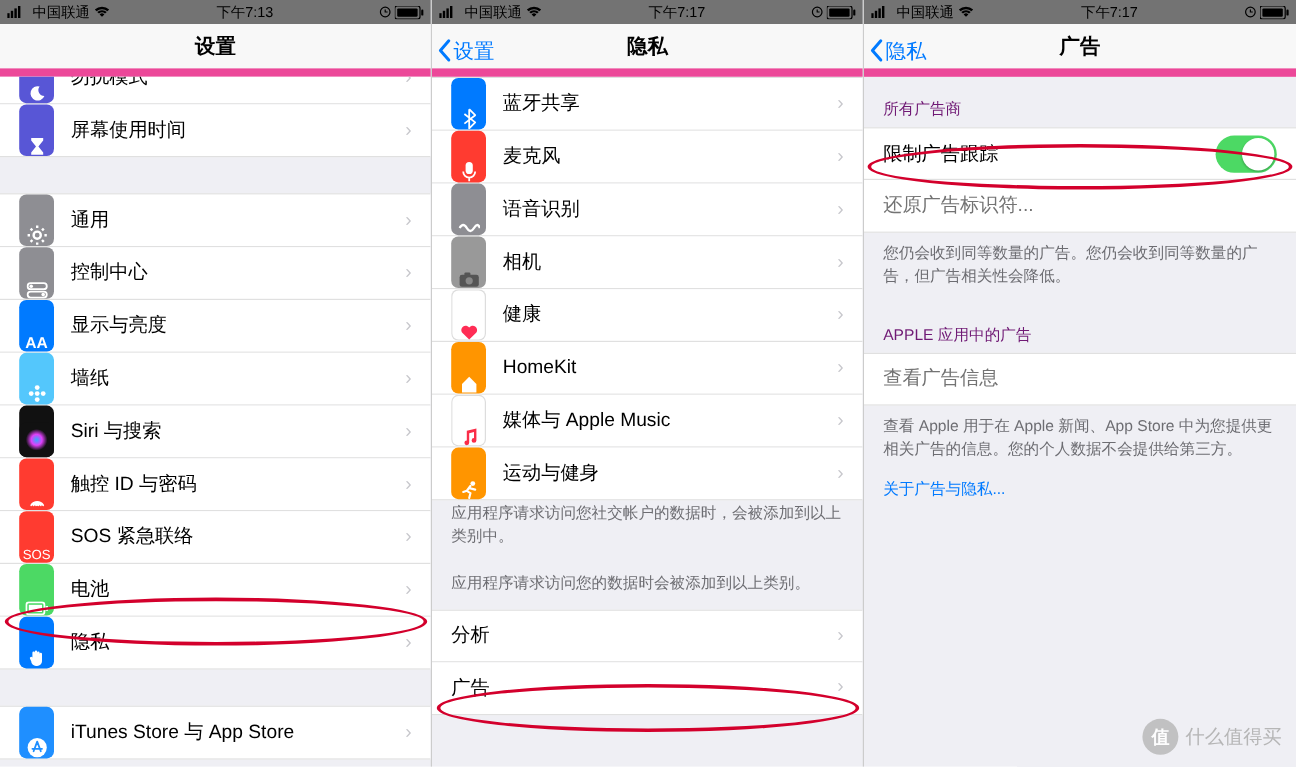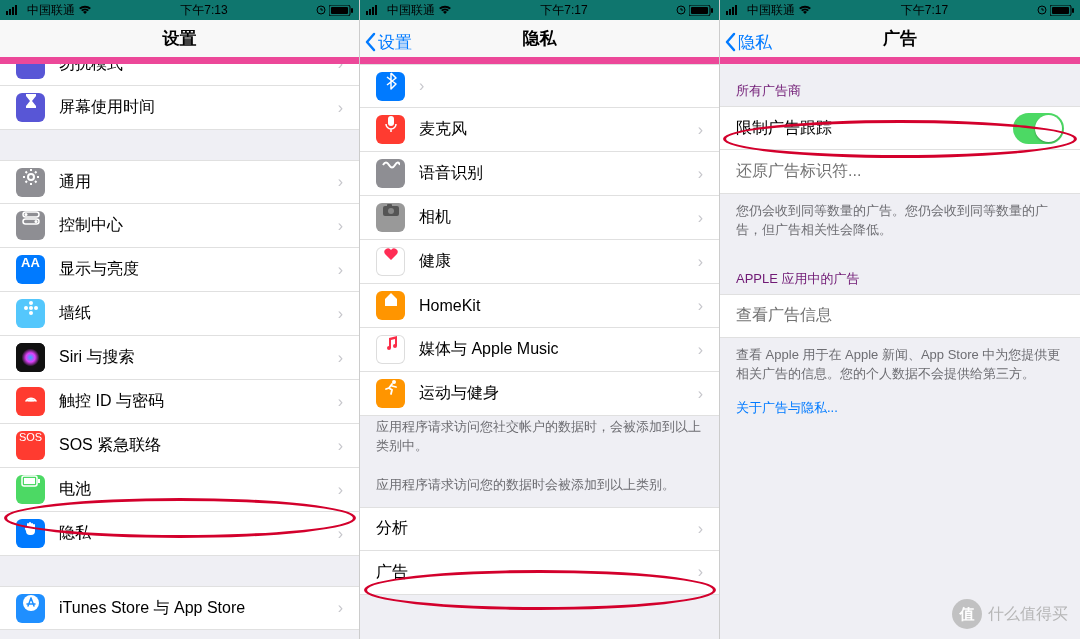--- a/index.html
+++ b/index.html
@@ -29,21 +29,21 @@
 
   
   .status {
     height:20px;
     display:flex;
     align-items:center;
     justify-content:space-between;
     padding:0 6px;
     font-size:12px;
     font-weight:500;
-    background:#0f766e;
+    background:#737373;
   }
   .status .left, .status .right { display:flex; align-items:center; gap:3px; }
   .status svg { display:block; }
   .status .carrier { margin-left:2px; }
 
   
   .nav {
     height:44px;
     display:flex;
     align-items:center;
@@ -87,25 +87,25 @@
     min-height:44px;
     display:flex;
     align-items:center;
     padding:0 16px;
     position:relative;
     border-bottom:0.5px solid #E0E0E0;
   }
   .row:first-child { border-top:0.5px solid #E0E0E0; }
   .row .icon {
     width:29px;
-    height:29px;
+    height:43px;
     border-radius:6px;
     margin-right:14px;
     display:flex;
-    align-items:flex-start;
+    align-items:flex-end;
     justify-content:center;
     flex-shrink:0;
     color:#fff;
     font-size:14px;
   }
   .row .label { flex:1; font-size:16px; }
   .row .link { color:#737373; }
   .row .chev { color:#C7C7CC; }
   .spacer { height:30px; }
 
@@ -365,20 +365,21 @@
       <span>隐私</span>
     </div>
     <div class="list">
       <div class="group" id="p2g1">
           <div class="row">
             <div class="icon" style="background:#007AFF;">
               <svg width="12" height="18" viewBox="0 0 12 18">
                 <path d="M6 1 V17 L11 12 L2 5 M6 1 L11 6 L2 13" fill="none" stroke="#fff" stroke-width="1.5" stroke-linejoin="round"></path>
               </svg>
             </div>
+            <span class="label">蓝牙共享</span>
             <span class="chev">›</span>
           </div>
           <div class="row">
             <div class="icon" style="background:#FF3B30;">
               <svg width="12" height="18" viewBox="0 0 12 18">
                 <rect x="3" y="1" width="6" height="10" rx="3" fill="#fff"></rect>
                 <path d="M1 9 A5 5 0 0 0 11 9 M6 14 V17" stroke="#fff" stroke-width="1.5" fill="none"></path>
               </svg>
             </div>
             <span class="label">麦克风</span>

